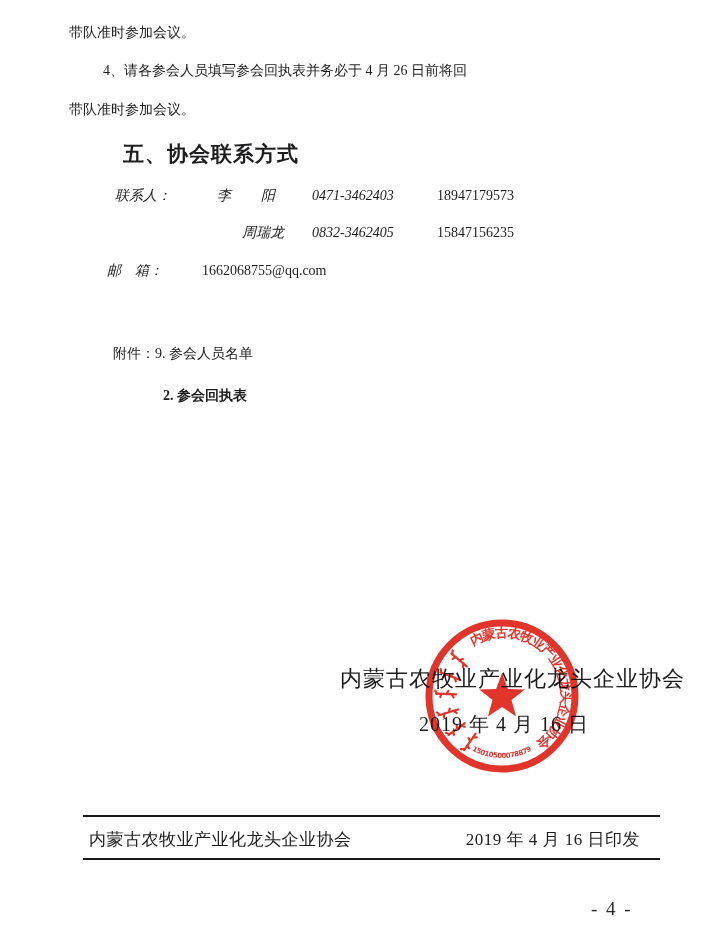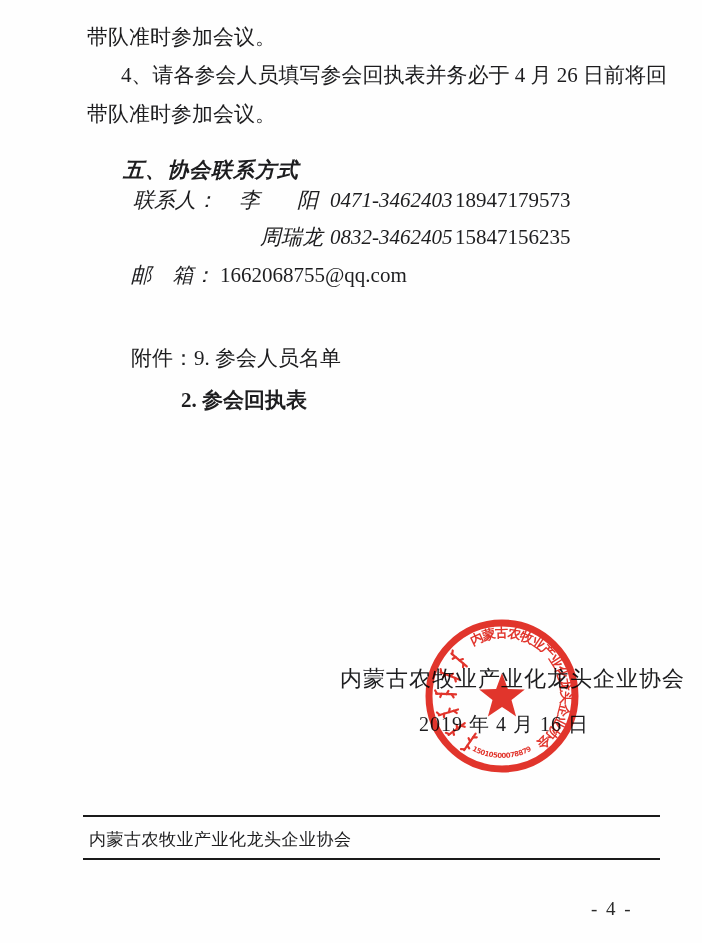--- a/index.html
+++ b/index.html
@@ -11,28 +11,28 @@
   html,body{width:702px;height:943px;}
   body{
     position:relative;
     width:702px;height:943px;
     background:var(--paper);
     font-family:"Liberation Serif","DejaVu Serif",serif;
     color:var(--ink);
     overflow:hidden;
   }
   .abs{position:absolute;line-height:1.05;white-space:nowrap;}
-  .t21{font-size:21px;margin-left:18px;}
+  .t21{font-size:14px;}
   .heading{
     font-family:"Liberation Sans","DejaVu Sans",sans-serif;
     font-weight:700;font-size:21px;letter-spacing:1px;
   }
   .lbl{display:inline-block;font-style:italic;}
   .w102{width:102px;}
-  .w95{width:95px;text-align:center;}
+  .w95{width:95px;}
   .w70{width:70px;}
   .w125{width:125px;}
   .name-gap{letter-spacing:8px;}
   .sig-org{font-size:22px;letter-spacing:1px;}
   .sig-date{font-size:20px;letter-spacing:1px;}
   .seal-wrap{
     position:absolute;left:422px;top:616px;width:160px;height:160px;
     mix-blend-mode:multiply;opacity:.92;
   }
   .seal-stroke{stroke:var(--seal);fill:none;}
@@ -59,21 +59,21 @@
 </style>
 </head>
 <body>
 
 <div class="abs t21" style="left:69px;top:26px;">带队准时参加会议。</div>
 
 <div class="abs t21" style="left:103px;top:64px;text-align:center;">4、请各参会人员填写参会回执表并务必于 4 月 26 日前将回</div>
 
 <div class="abs t21" style="left:69px;top:103px;">带队准时参加会议。</div>
 
-<div class="abs heading" style="left:123px;top:159px;font-style:italic;">五、协会联系方式</div>
+<div class="abs heading" style="left:123px;top:143px;">五、协会联系方式</div>
 
 <div class="abs t21" style="left:115px;top:189px;">
   <span class="lbl w102">联系人：</span><span class="lbl w95 name-gap">李　阳</span><span class="lbl w125">0471-3462403</span><span>18947179573</span>
 </div>
 
 <div class="abs t21" style="left:242px;top:226px;">
   <span class="lbl w70">周瑞龙</span><span class="lbl w125">0832-3462405</span><span>15847156235</span>
 </div>
 
 <div class="abs t21" style="left:107px;top:264px;">
@@ -117,15 +117,16 @@
       <use href="#mglyph" transform="translate(80,80) rotate(-88) translate(0,-56)"></use>
       <use href="#mglyph" transform="translate(80,80) rotate(-107) translate(0,-56)"></use>
       <use href="#mglyph" transform="translate(80,80) rotate(-126) translate(0,-56)"></use>
       <use href="#mglyph" transform="translate(80,80) rotate(-145) translate(0,-56)"></use>
     </g>
   </svg>
 </div>
 
 <div class="footer">
   <span>内蒙古农牧业产业化龙头企业协会</span>
+  <span>2019 年 4 月 16 日印发</span>
 </div>
 
 <div class="pagenum">- 4 -</div>
 
 </body></html>

